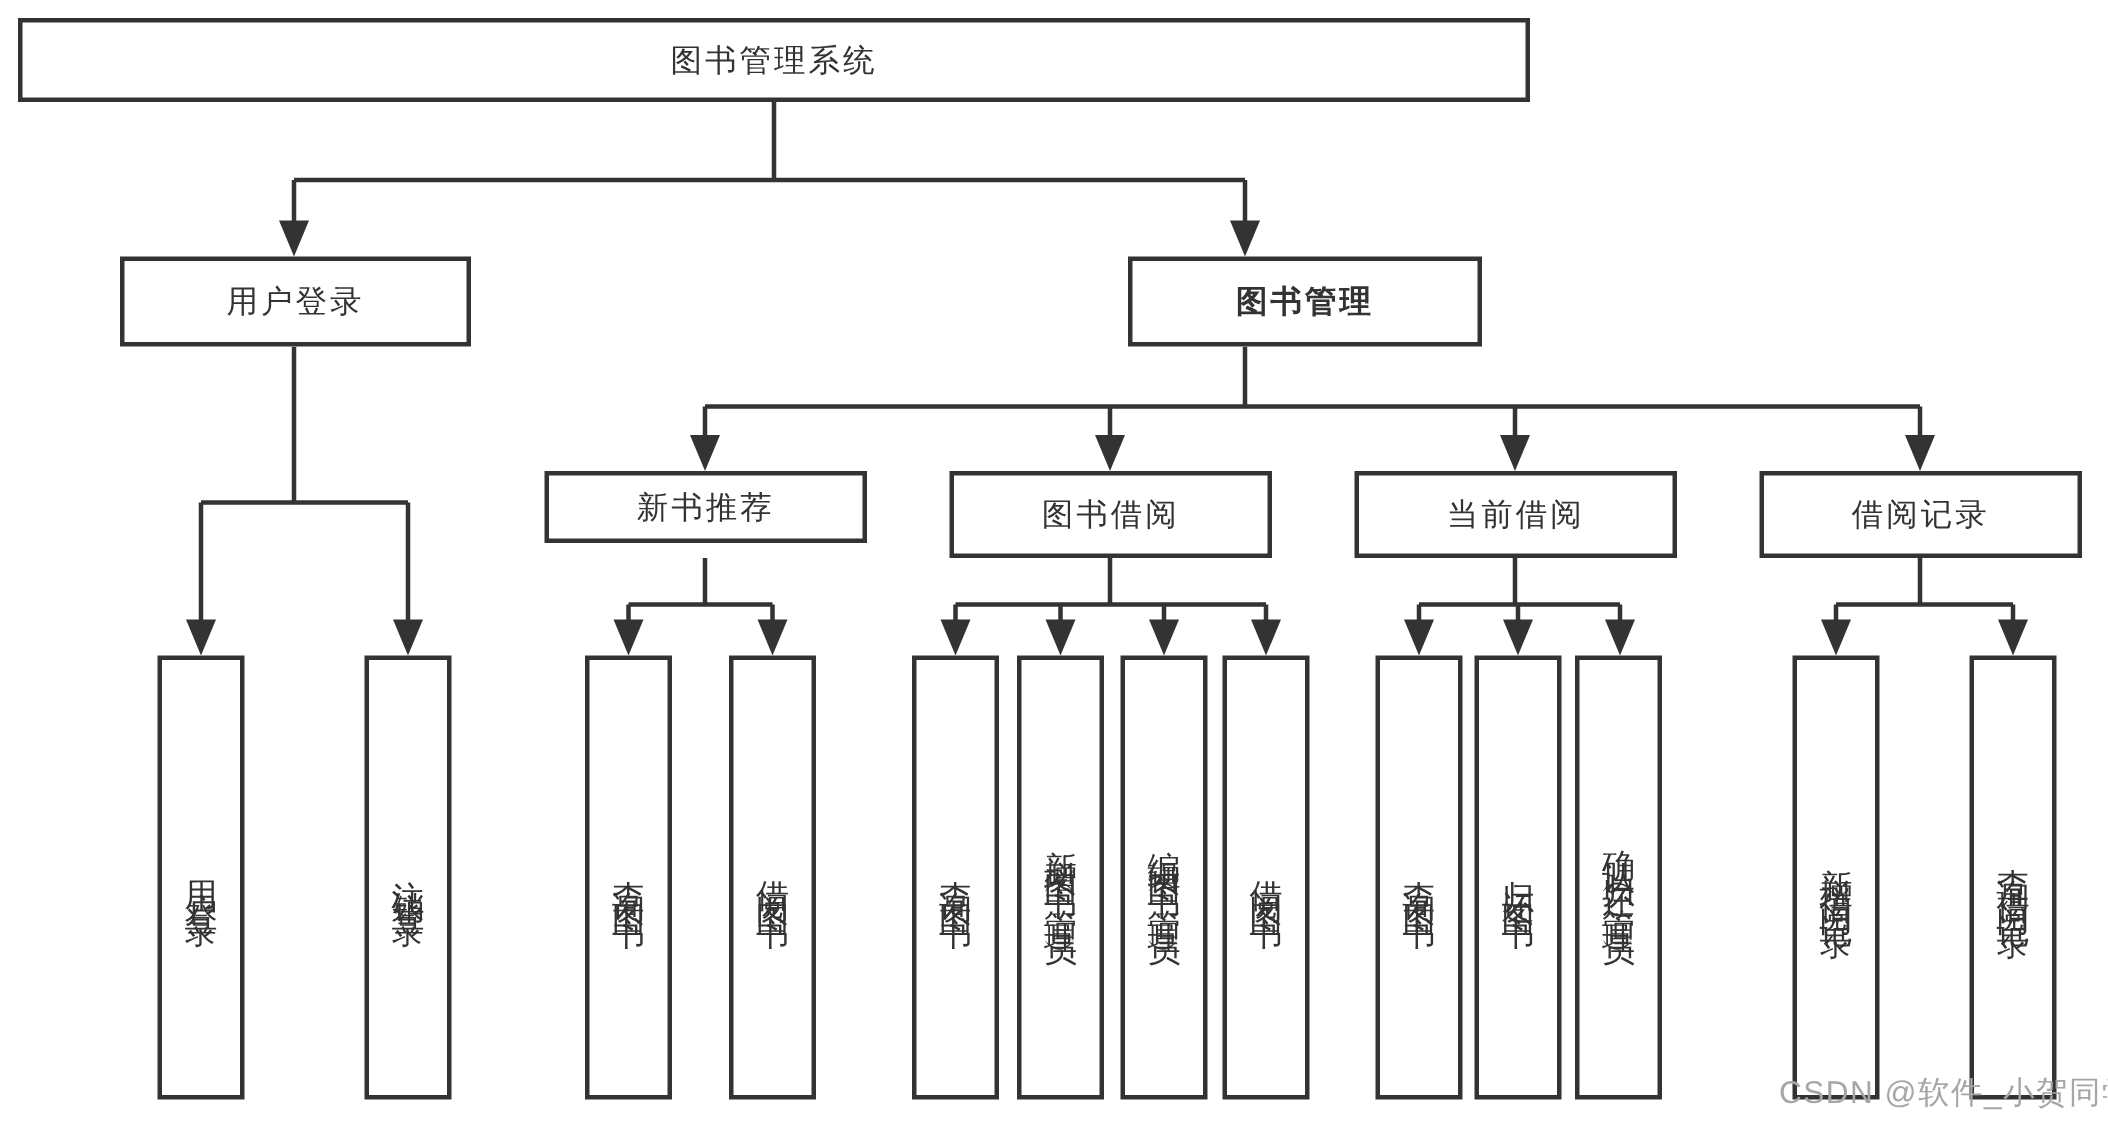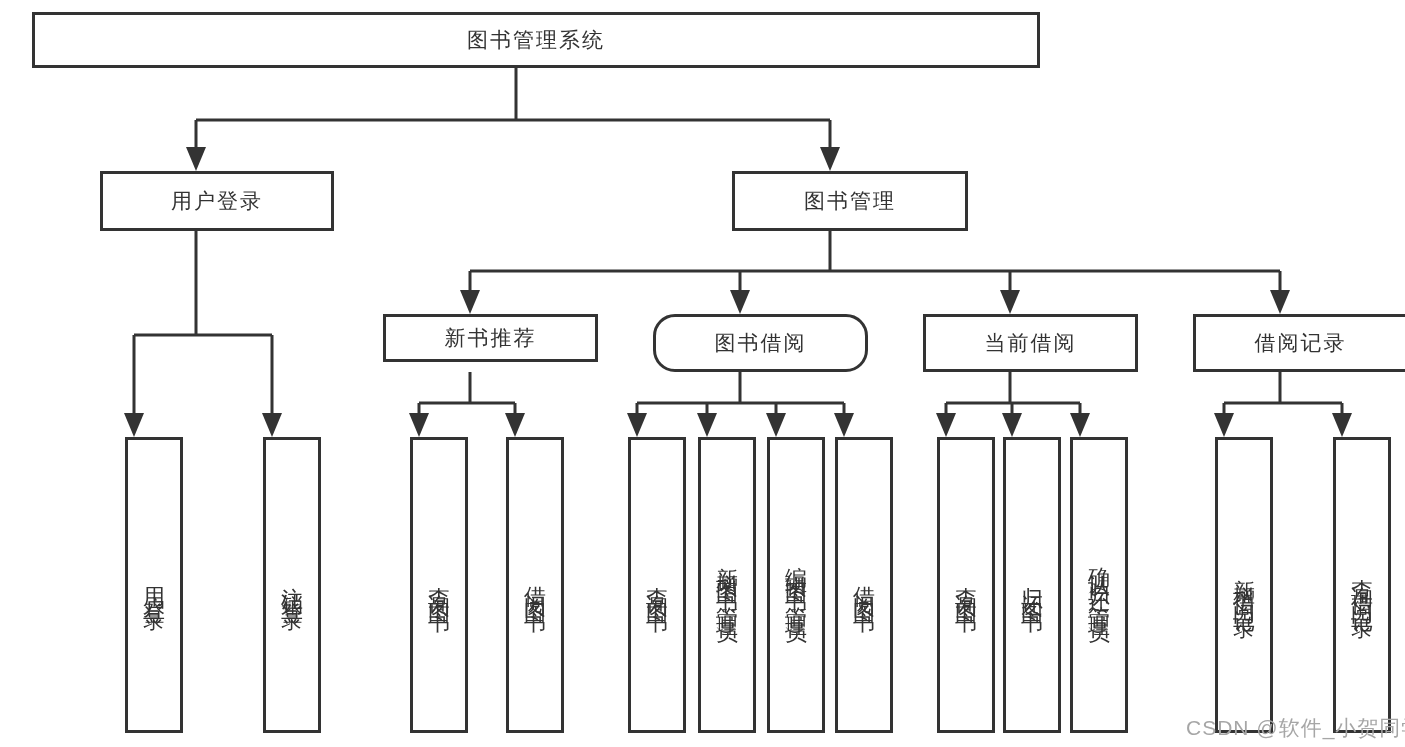--- a/index.html
+++ b/index.html
@@ -12,21 +12,20 @@
   }
   .node{
     position:absolute;
     border:3px solid #333;
     background:#fff;
     display:flex;
     align-items:center;
     justify-content:center;
     color:#333;
     box-sizing:border-box;
-    margin-left:20px;
   }
   .node.h{
     font-size:21px;
     letter-spacing:2px;
   }
   .node.v{
     font-size:22px;
   }
   .node.v .vtext{
     writing-mode:vertical-rl;
@@ -93,24 +92,24 @@
       <path d="M1002,413 h20 l-10,24 z"></path>
       <path d="M1070,413 h20 l-10,24 z"></path>
       <path d="M1214,413 h20 l-10,24 z"></path>
       <path d="M1332,413 h20 l-10,24 z"></path>
     </g>
   </svg>
 
   <div class="node h" style="left:12px;top:12px;width:1008px;height:56px;">图书管理系统</div>
 
   <div class="node h" style="left:80px;top:171px;width:234px;height:60px;">用户登录</div>
-  <div class="node h" style="left:712px;top:171px;width:236px;height:60px;">图书管理</div>
+  <div class="node h" style="left:752px;top:171px;width:236px;height:60px;font-weight:bold;">图书管理</div>
 
   <div class="node h" style="left:363px;top:314px;width:215px;height:48px;">新书推荐</div>
-  <div class="node h" style="left:633px;top:314px;width:215px;height:58px;border-radius:22px;">图书借阅</div>
+  <div class="node h" style="left:633px;top:314px;width:215px;height:58px;">图书借阅</div>
   <div class="node h" style="left:903px;top:314px;width:215px;height:58px;">当前借阅</div>
   <div class="node h" style="left:1173px;top:314px;width:215px;height:58px;">借阅记录</div>
 
   <div class="node v" style="left:105px;top:437px;width:58px;height:296px;">
     <span class="vtext">用户登录</span>
   </div>
   <div class="node v" style="left:243px;top:437px;width:58px;height:296px;">
     <span class="vtext">注销登录</span>
   </div>
 

